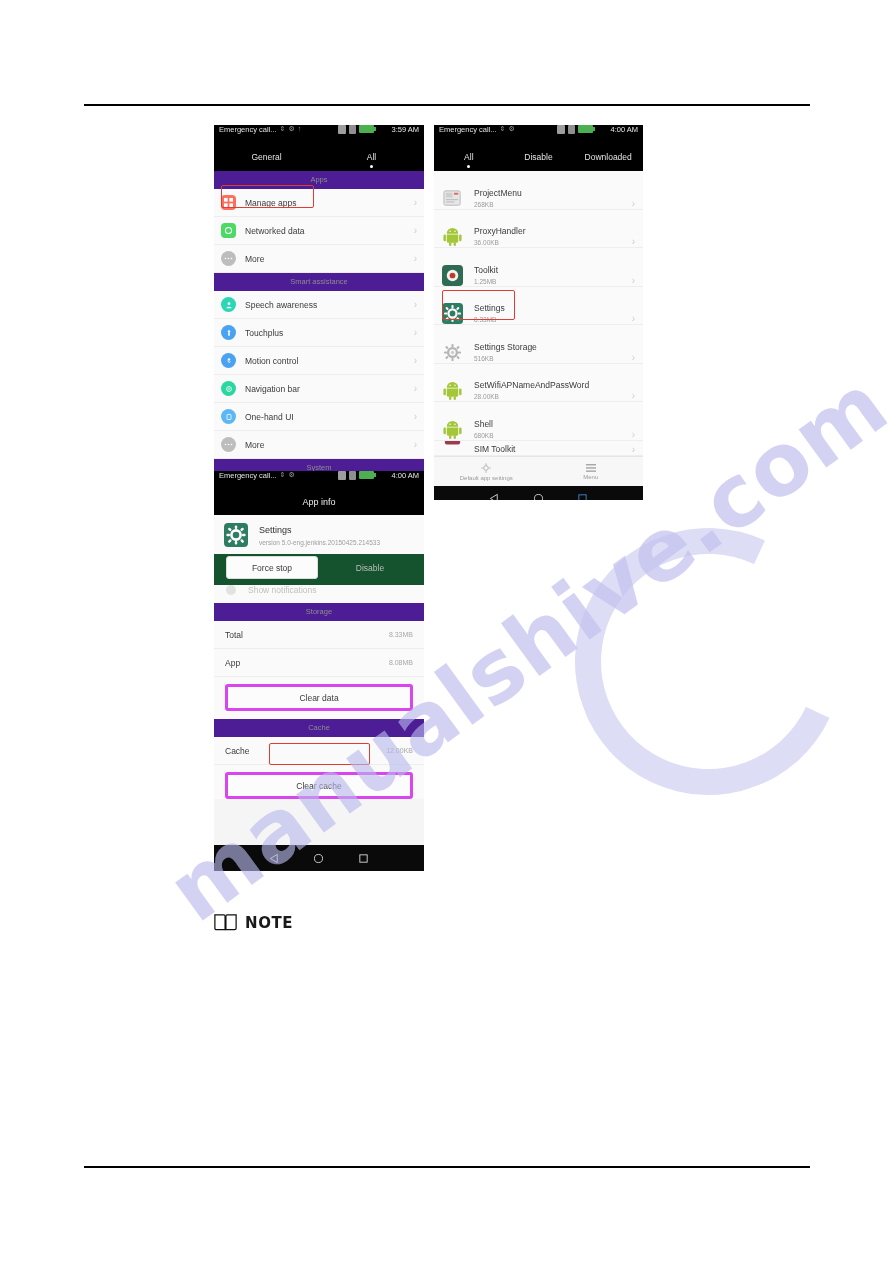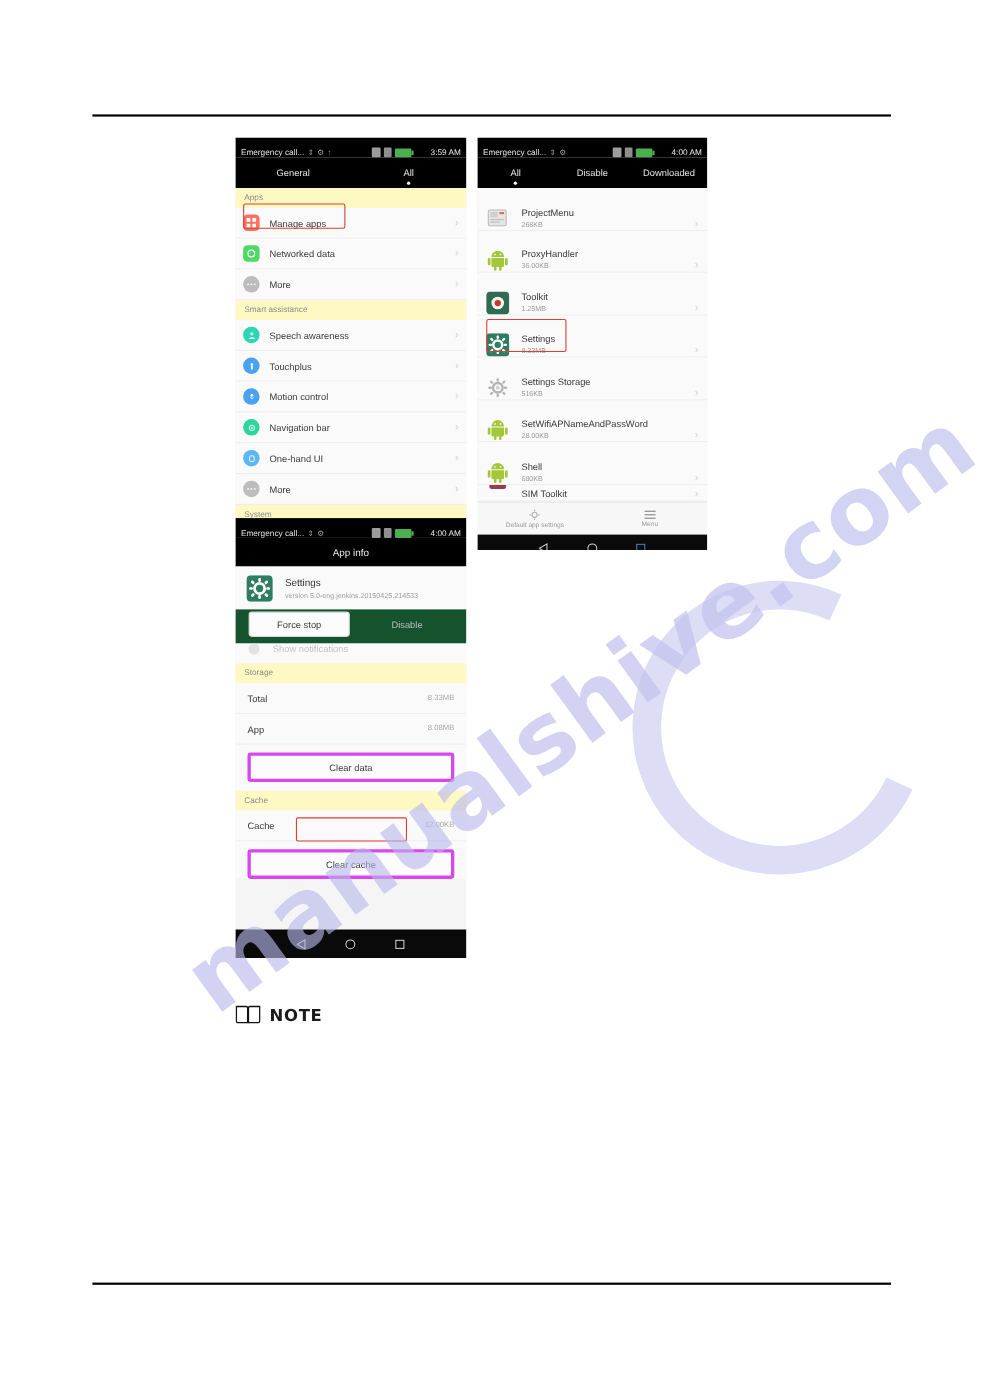--- a/index.html
+++ b/index.html
@@ -98,21 +98,21 @@
   #phone1 { left: 214px; top: 125px; width: 210px; height: 346px; }
   #phone1b { left: 214px; top: 471px; width: 210px; height: 400px; }
   #phone2 { left: 434px; top: 125px; width: 209px; height: 375px; }
 
   
   .statusbar {
     height: 18px;
     background: #000;
     color: #d8d8d8;
     display: flex;
-    align-items: flex-end;
+    align-items: flex-start;
     padding: 0 5px;
     font-size: 7.5px;
     gap: 3px;
   }
   .sb-carrier { font-size: 7.5px; color: #e2e2e2; white-space: nowrap; }
   .sb-mini { font-size: 7px; color: #9a9a9a; }
   .sb-spacer { flex: 1; }
   .sb-ic { width: 8px; height: 9px; background: #9d9d9d; border-radius: 1px; display:inline-block; }
   .sb-ic2 { width: 7px; height: 9px; background: #8f8f8f; border-radius: 1px; display:inline-block; }
   .sb-batt {
@@ -158,26 +158,27 @@
     height: 26px;
     display: flex;
     align-items: center;
     justify-content: center;
     color: #ededed;
     font-size: 9px;
   }
 
   
   .section {
-    background: #fef9c3;
+    background: #4c1d95;
     color: #8c8c8c;
     font-size: 7.5px;
     padding: 4px 8px;
     height: 10px;
     line-height: 10px;
+    text-align: center;
   }
 
   
   .row {
     background: #fafafa;
     display: flex;
     align-items: center;
     height: 27px;
     padding: 0 7px;
     border-bottom: 1px solid #ededed;

